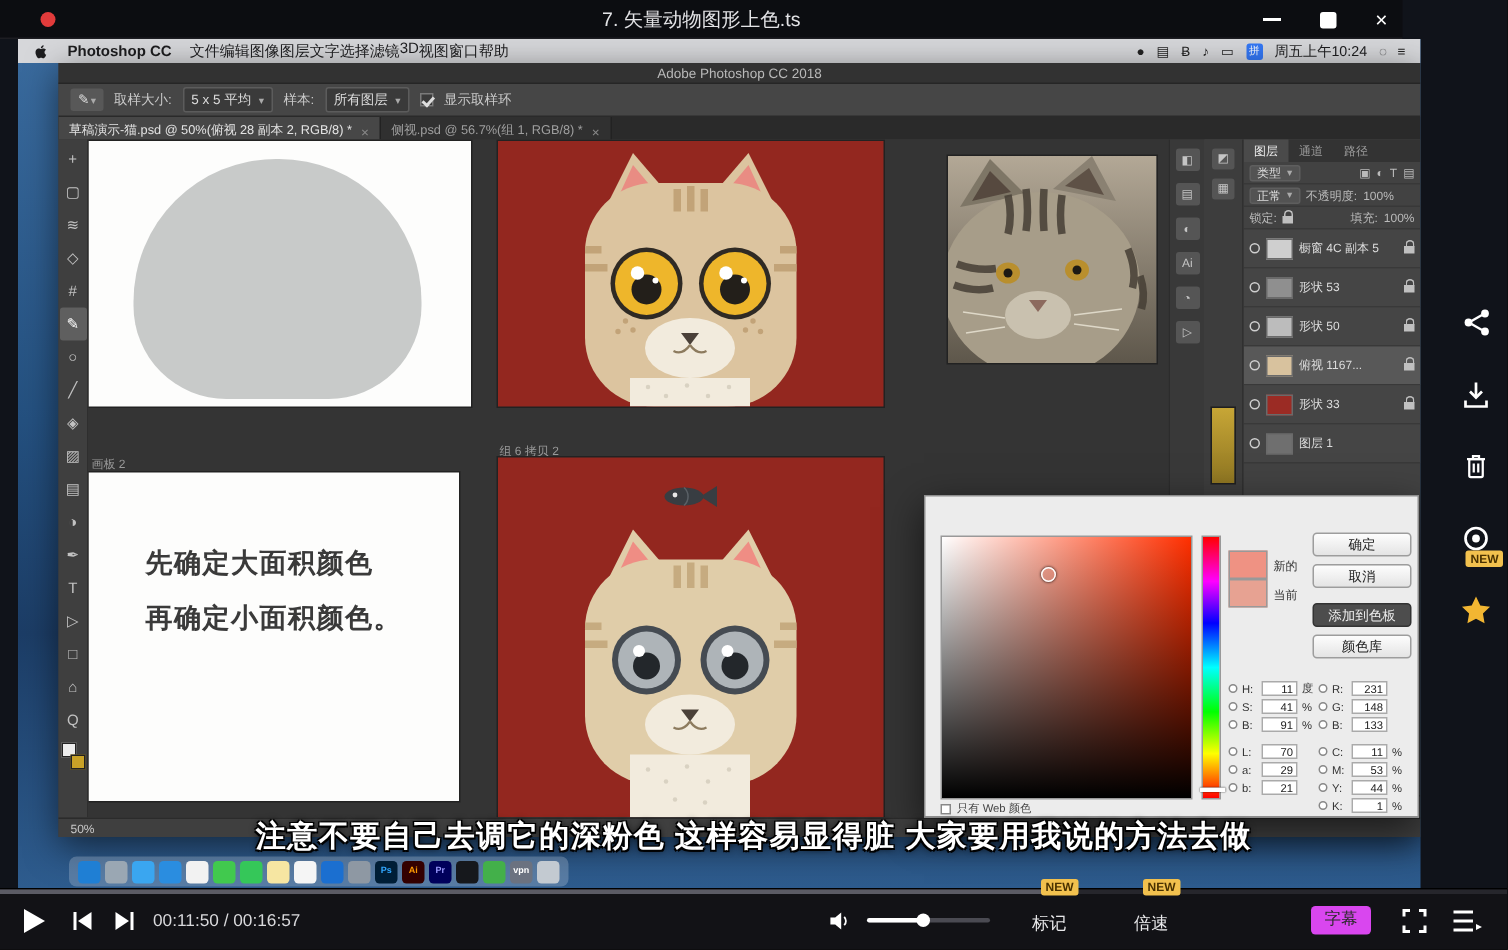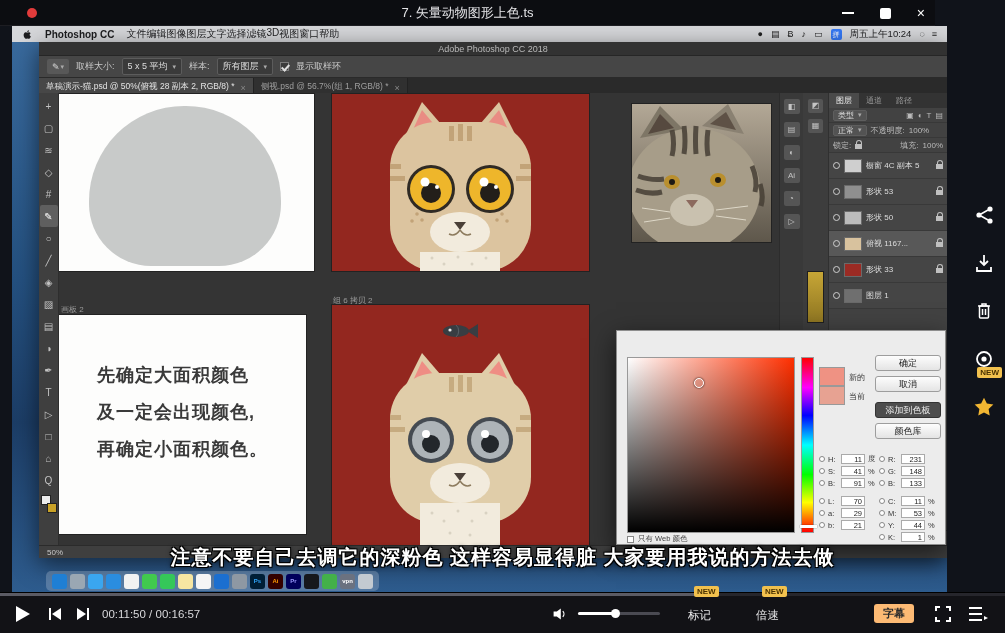--- a/index.html
+++ b/index.html
@@ -143,21 +143,21 @@
   .seek-fill { height:100%; background:#5b5b64; width:0; }
   .c-abs { position:absolute; }
   .play-tri { left:16px; top:13px; width:0; height:0; border-left:14px solid #fff; border-top:8px solid transparent; border-bottom:8px solid transparent; }
   .ctime { left:102px; top:15px; color:#d9d9dc; font-size:11.5px; }
   .clabel { top:15px; color:#e8e8ea; font-size:11.5px; }
   .vol-track { left:578px; top:19px; width:82px; height:3px; background:#4a4a52; border-radius:2px; }
   .vol-fill { height:100%; background:#fff; border-radius:2px; }
   .vol-knob { position:absolute; top:-3px; width:9px; height:9px; border-radius:50%; background:#fff; }
   .qbtn { top:11px; width:40px; height:19px; font-size:11px; text-align:center; line-height:19px; border-radius:3px; }
   .qbtn.quality { left:810px; background:#f2c14e; color:#2b2b2b; font-weight:bold;margin-top:32px; }
-  .qbtn.subt { left:874px; background:#fdba74; color:#2b2b2b; font-weight:bold; }
+  .qbtn.subt { left:874px; background:#d946ef; color:#2b2b2b; font-weight:normal; }
   .badge-mark { left:694px; top:-7px; z-index:5; }
   .badge-speed { left:762px; top:-7px; z-index:5; }
 </style>
 </head>
 <body>
 
 <div class="player">
 
   <div class="titlebar">
     <span class="red-dot"></span>
@@ -353,21 +353,20 @@
                 <path d="M84 112 L114 116"></path>
               </g>
           </svg>
 
           <span class="cv-label lab-group">组 6 拷贝 2</span>
           <span class="cv-label lab-art">画板 2</span>
 
           <div class="art white art3">
             <div class="note">
               <div>先确定大面积颜色</div>
-              <div>及一定会出现颜色,</div>
               <div>再确定小面积颜色。</div>
             </div>
           </div>
 
           <div class="art red art4">
             <svg class="cat-svg" viewBox="0 0 257 240">
               <ellipse cx="124" cy="26" rx="13" ry="6" fill="#383d42"></ellipse>
                 <polygon points="135,26 146,19 146,33" fill="#383d42"></polygon>
                 <circle cx="118" cy="25" r="1.6" fill="#e8e8e8"></circle>
                 <path d="M124 20 a8 8 0 0 1 0 12" stroke="#5a6066" fill="none"></path>

